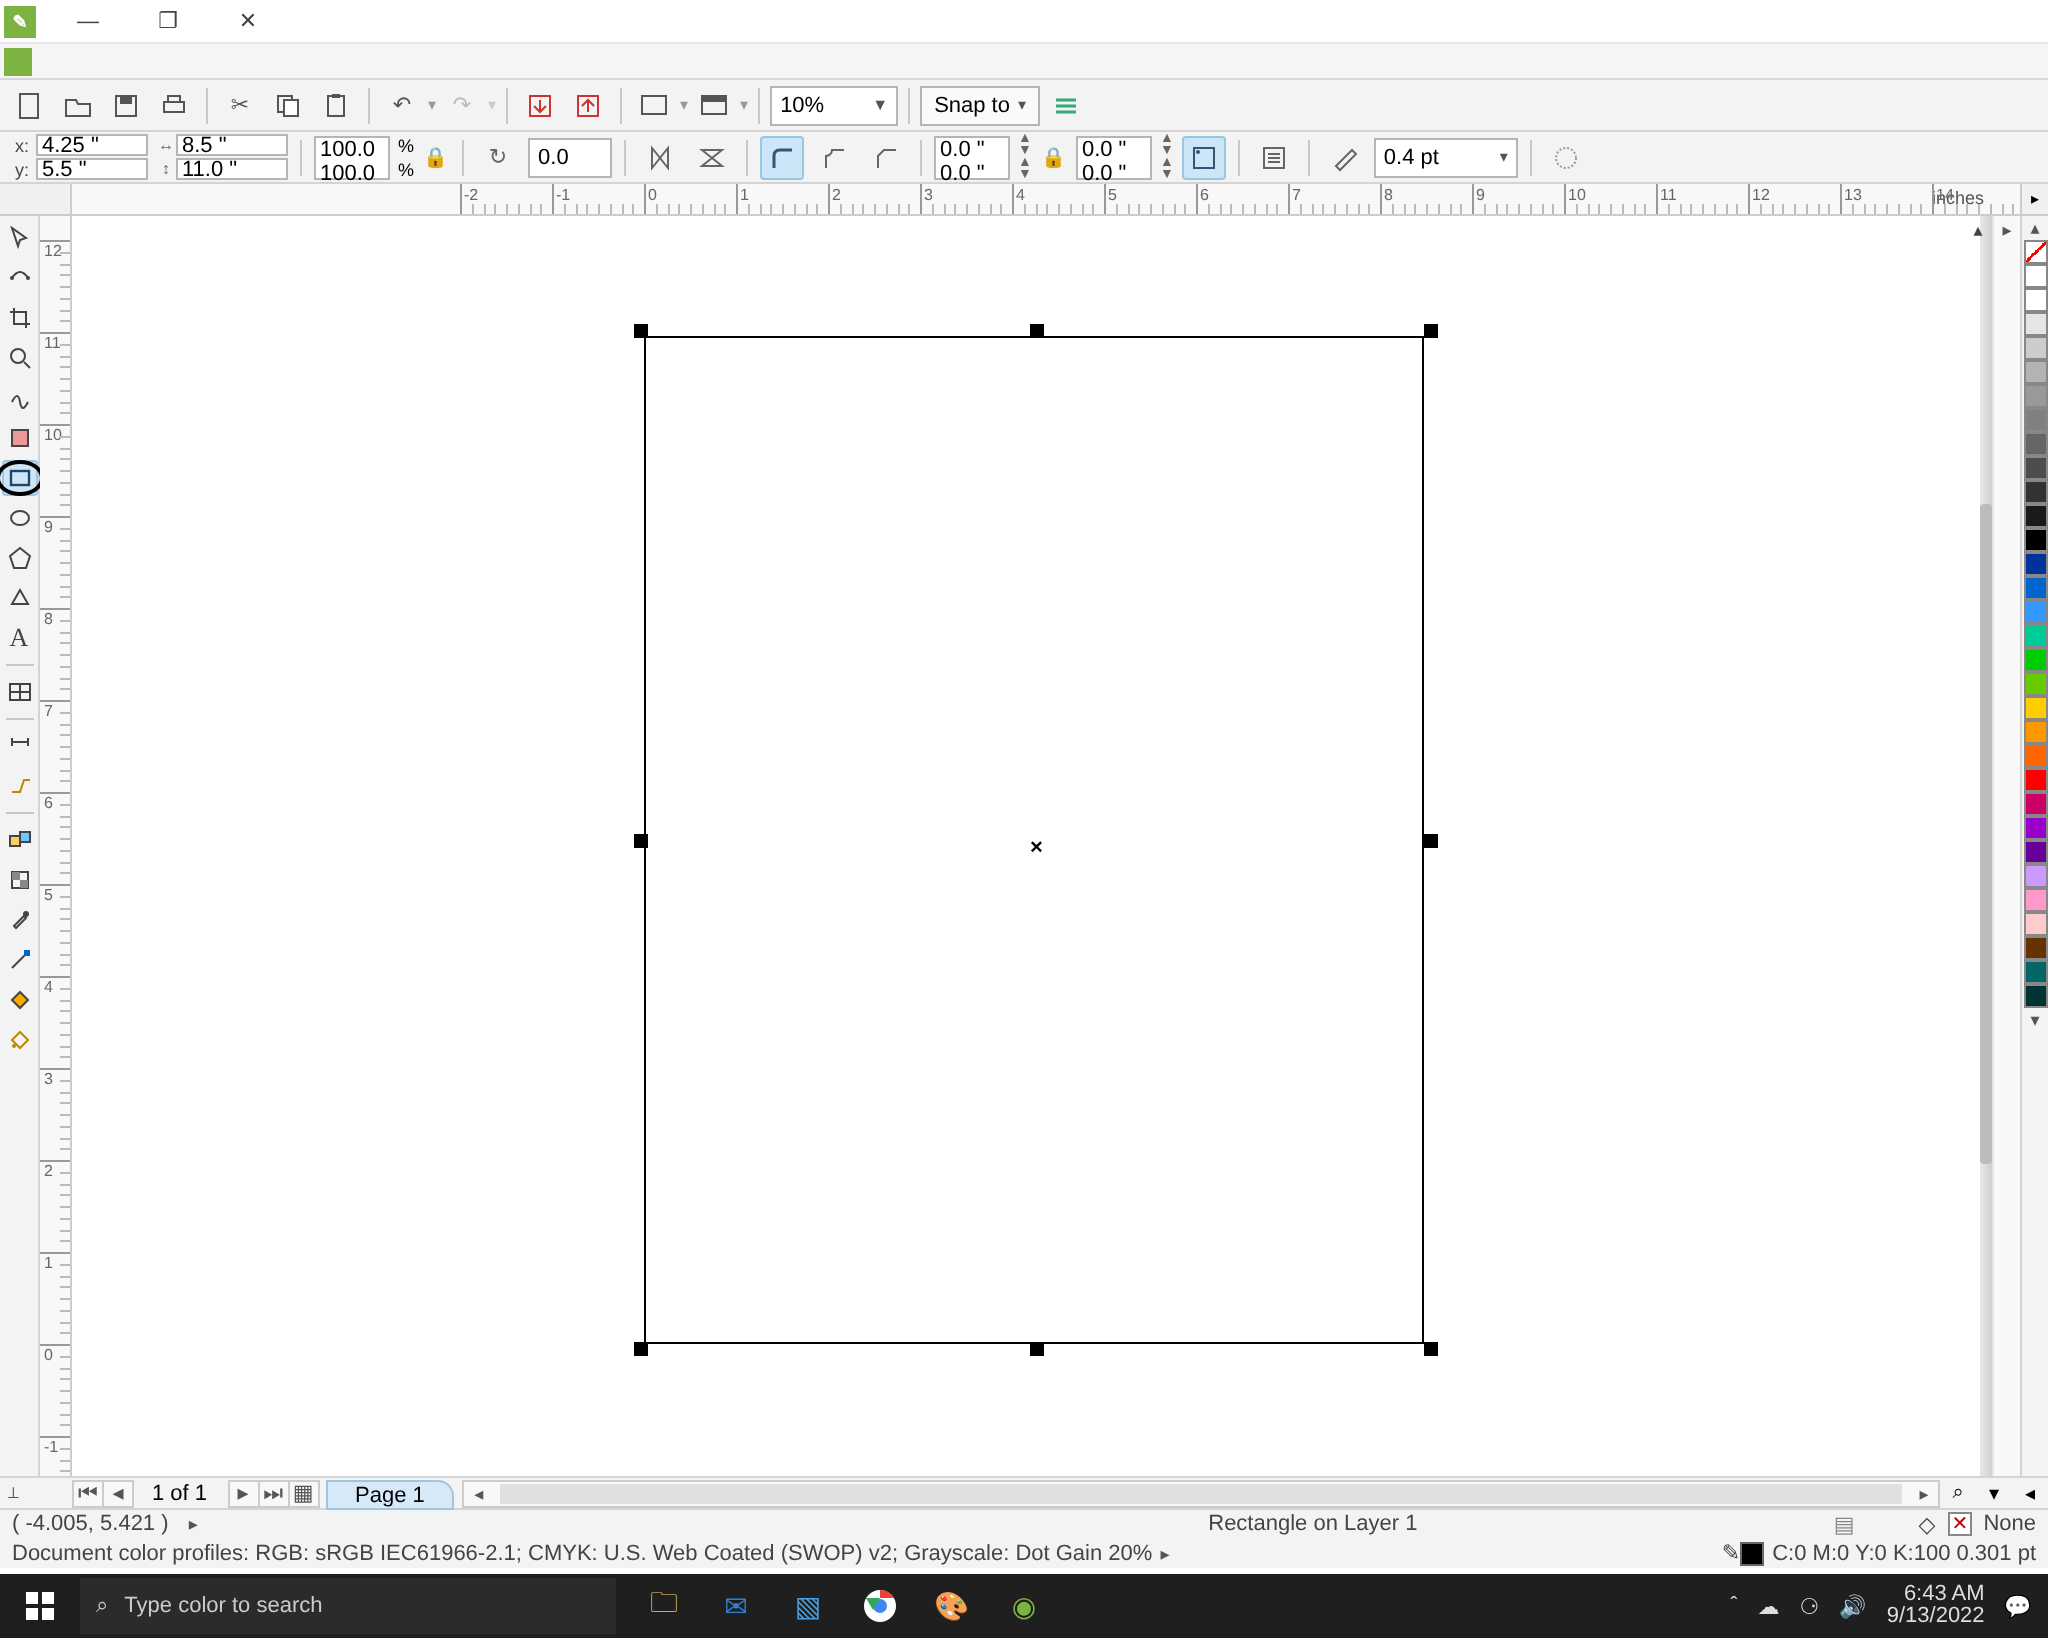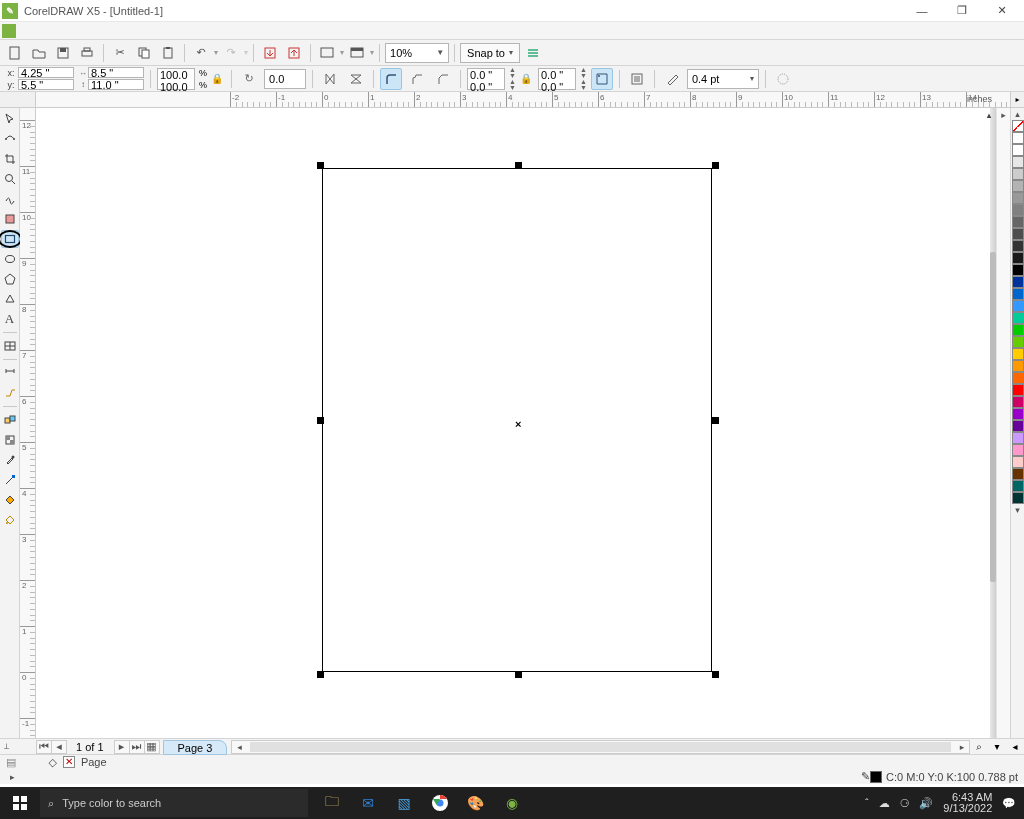--- a/index.html
+++ b/index.html
@@ -113,21 +113,20 @@
 .taskbar .tray { margin-left:auto; display:flex; align-items:center; gap:10px; padding:0 8px; color:#ddd; font-size:10px; }
 .taskbar .clock { text-align:right; line-height:11px; font-size:10px; }
 
 svg { display:block; }
 </style>
 </head>
 <body>
 
 <div class="titlebar">
   <div class="app-icon">✎</div>
-  <div class="title">CorelDRAW X5 - [Untitled-1]</div>
   <div class="winbtn">—</div>
   <div class="winbtn">❐</div>
   <div class="winbtn close">✕</div>
 </div>
 
 <div class="menubar">
   <span class="app-icon2"></span>
 </div>
 
 <div class="toolbar1">
@@ -815,47 +814,50 @@
 
 <div class="pagerow">
   <span style="width:36px;display:flex;font-size:8px;padding-left:4px;color:#555">⟂</span>
   <div class="pg-btn">⏮</div>
   <div class="pg-btn">◂</div>
   <span class="pg-count">1 of 1</span>
   <div class="pg-btn">▸</div>
   <div class="pg-btn">⏭</div>
   <div class="pg-btn">▦</div>
   <div class="tab">
-      <span>Page 3</span>
+      <span>Page 1</span>
     </div>
   <div class="hscroll">
     <div class="ar">◂</div>
     <div class="thumb"></div>
     <div class="ar" style="margin-left:auto">▸</div>
   </div>
   <div class="nav-ico">⌕</div>
   <div class="nav-ico">▾</div>
   <div class="nav-ico">◂</div>
 </div>
 
 <div class="status1">
+  <span class="coords"><span>( -4.005, 5.421 )</span>&nbsp;&nbsp;<span class="tri">▸</span></span>
+  <span class="center">Rectangle on Layer 1</span>
   <span class="right">
     <span style="color:#888">▤</span>
     <span style="width:20px"></span>
     <span>◇</span>
     <span class="nofill"></span>
-    <span>Page</span>
+    <span>None</span>
   </span>
 </div>
 <div class="status2">
+  <span>Document color profiles: RGB: sRGB IEC61966-2.1; CMYK: U.S. Web Coated (SWOP) v2; Grayscale: Dot Gain 20%</span>
   <span class="tri">▸</span>
   <span class="sp"></span>
   <span>✎</span>
   <span class="outline-sw"></span>
-  <span>C:0 M:0 Y:0 K:100 0.788 pt</span>
+  <span>C:0 M:0 Y:0 K:100 0.301 pt</span>
 </div>
 
 <div class="taskbar">
   <div class="start">
     <svg width="15" height="15">
         <rect x="0" y="0" width="6" height="6" fill="#fff"></rect>
         <rect x="8" y="0" width="6" height="6" fill="#fff"></rect>
         <rect x="0" y="8" width="6" height="6" fill="#fff"></rect>
         <rect x="8" y="8" width="6" height="6" fill="#fff"></rect>
       </svg>

